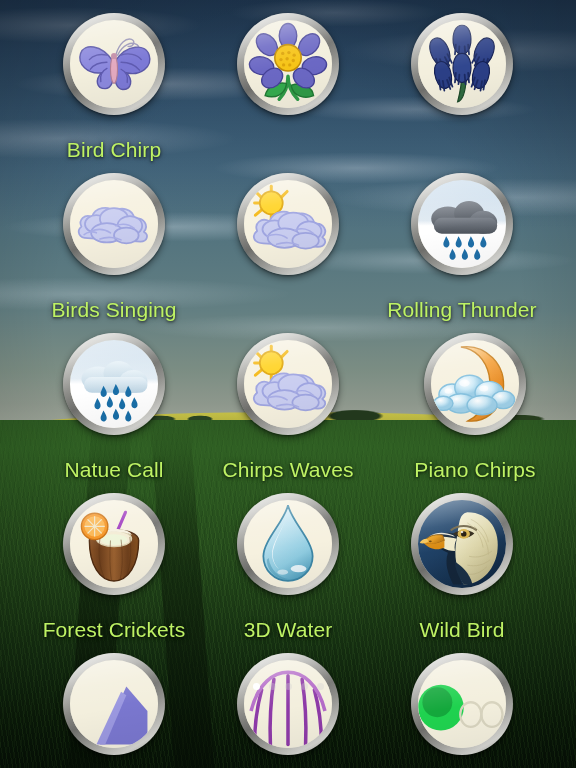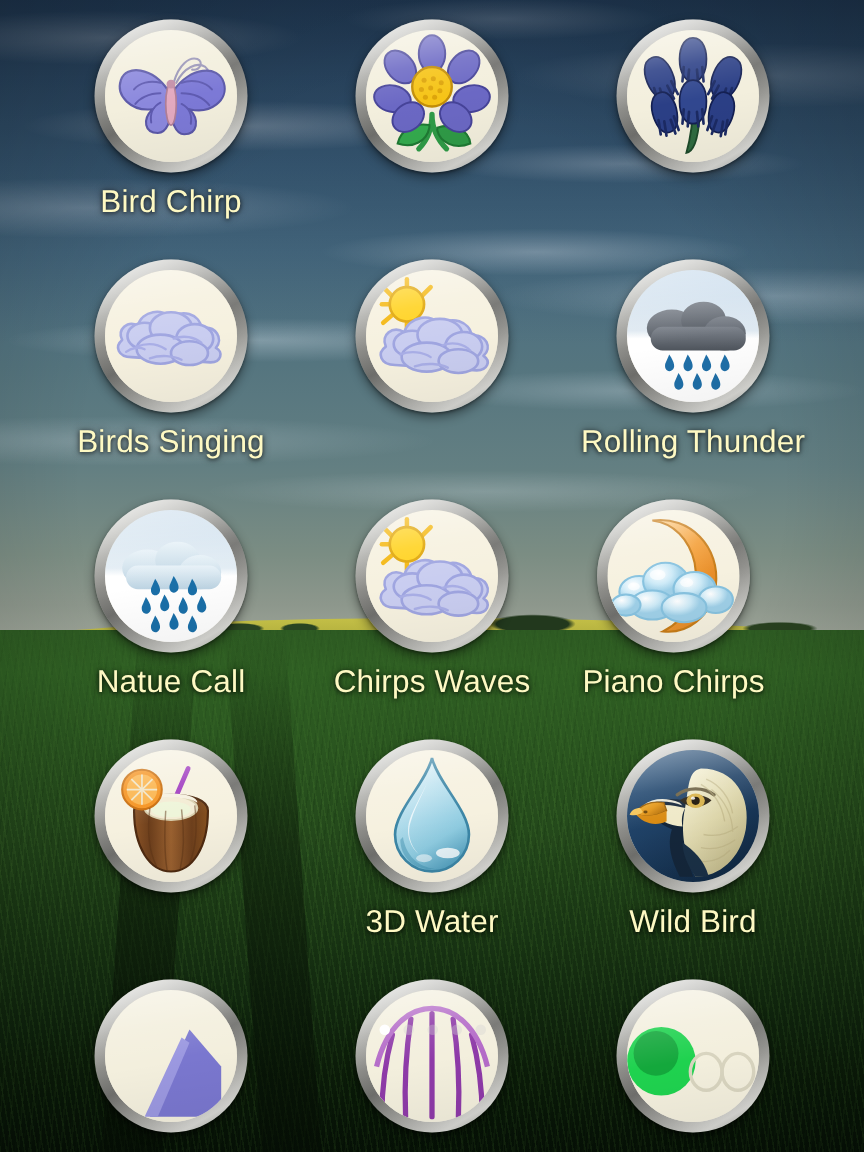--- a/index.html
+++ b/index.html
@@ -145,22 +145,22 @@
     position: absolute; inset: 0;
     border-radius: 50%;
     background: linear-gradient(170deg, rgba(255,255,255,.55) 0%, rgba(255,255,255,.12) 32%,
                  rgba(255,255,255,0) 52%, rgba(0,0,0,.06) 100%);
     pointer-events: none;
   }
   .art { position: absolute; inset: 0; }
   .art svg { width: 100%; height: 100%; display: block; }
 
   .label {
-    margin-top: 7px;
-    color: #fef9c3;
+    margin-top: 22px;
+    color: #bef264;
     font-size: 21px;
     line-height: 25px;
     letter-spacing: .1px;
     text-shadow: 0 1px 3px rgba(0,0,0,.75), 0 0 6px rgba(0,0,0,.45);
     white-space: nowrap;
   }
 
   
   .dots {
     position: absolute; left: 0; width: 576px; top: 683px;
@@ -480,21 +480,21 @@
                 <path d="M37 75 C46 72 56 73 62 76"></path>
               </g>
             </svg>
           </div>
         </div>
         <div class="gloss"></div>
       </div>
       <div class="label">Chirps Waves</div>
     </div>
 
-    <div class="cell" style="left:362px;top:333px">
+    <div class="cell" style="left:388px;top:333px">
       <div class="icon-wrap">
         <div class="bezel"></div>
         <div class="face">
           <div class="art">
             <svg viewBox="0 0 100 100">
               <defs>
                 <linearGradient id="pcmoon" x1="0" y1="0" x2="1" y2="1">
                   <stop offset="0%" stop-color="#ffd89a"></stop>
                   <stop offset="45%" stop-color="#f4a03a"></stop>
                   <stop offset="100%" stop-color="#d97a18"></stop>
@@ -568,20 +568,21 @@
                 <path d="M34 44 C32 60 33 76 39 88"></path>
                 <path d="M46 46 C45 62 45 78 47 91"></path>
                 <path d="M58 45 C60 61 60 77 57 90"></path>
                 <path d="M68 42 C70 58 69 74 64 86"></path>
               </g>
             </svg>
           </div>
         </div>
         <div class="gloss"></div>
       </div>
+      <div class="label">Forest Crickets</div>
     </div>
 
     <div class="cell" style="left:201px;top:493px">
       <div class="icon-wrap">
         <div class="bezel"></div>
         <div class="face">
           <div class="art">
             <svg viewBox="0 0 100 100">
               <defs>
                 <linearGradient id="drop" x1="0.3" y1="0" x2="0.7" y2="1">

